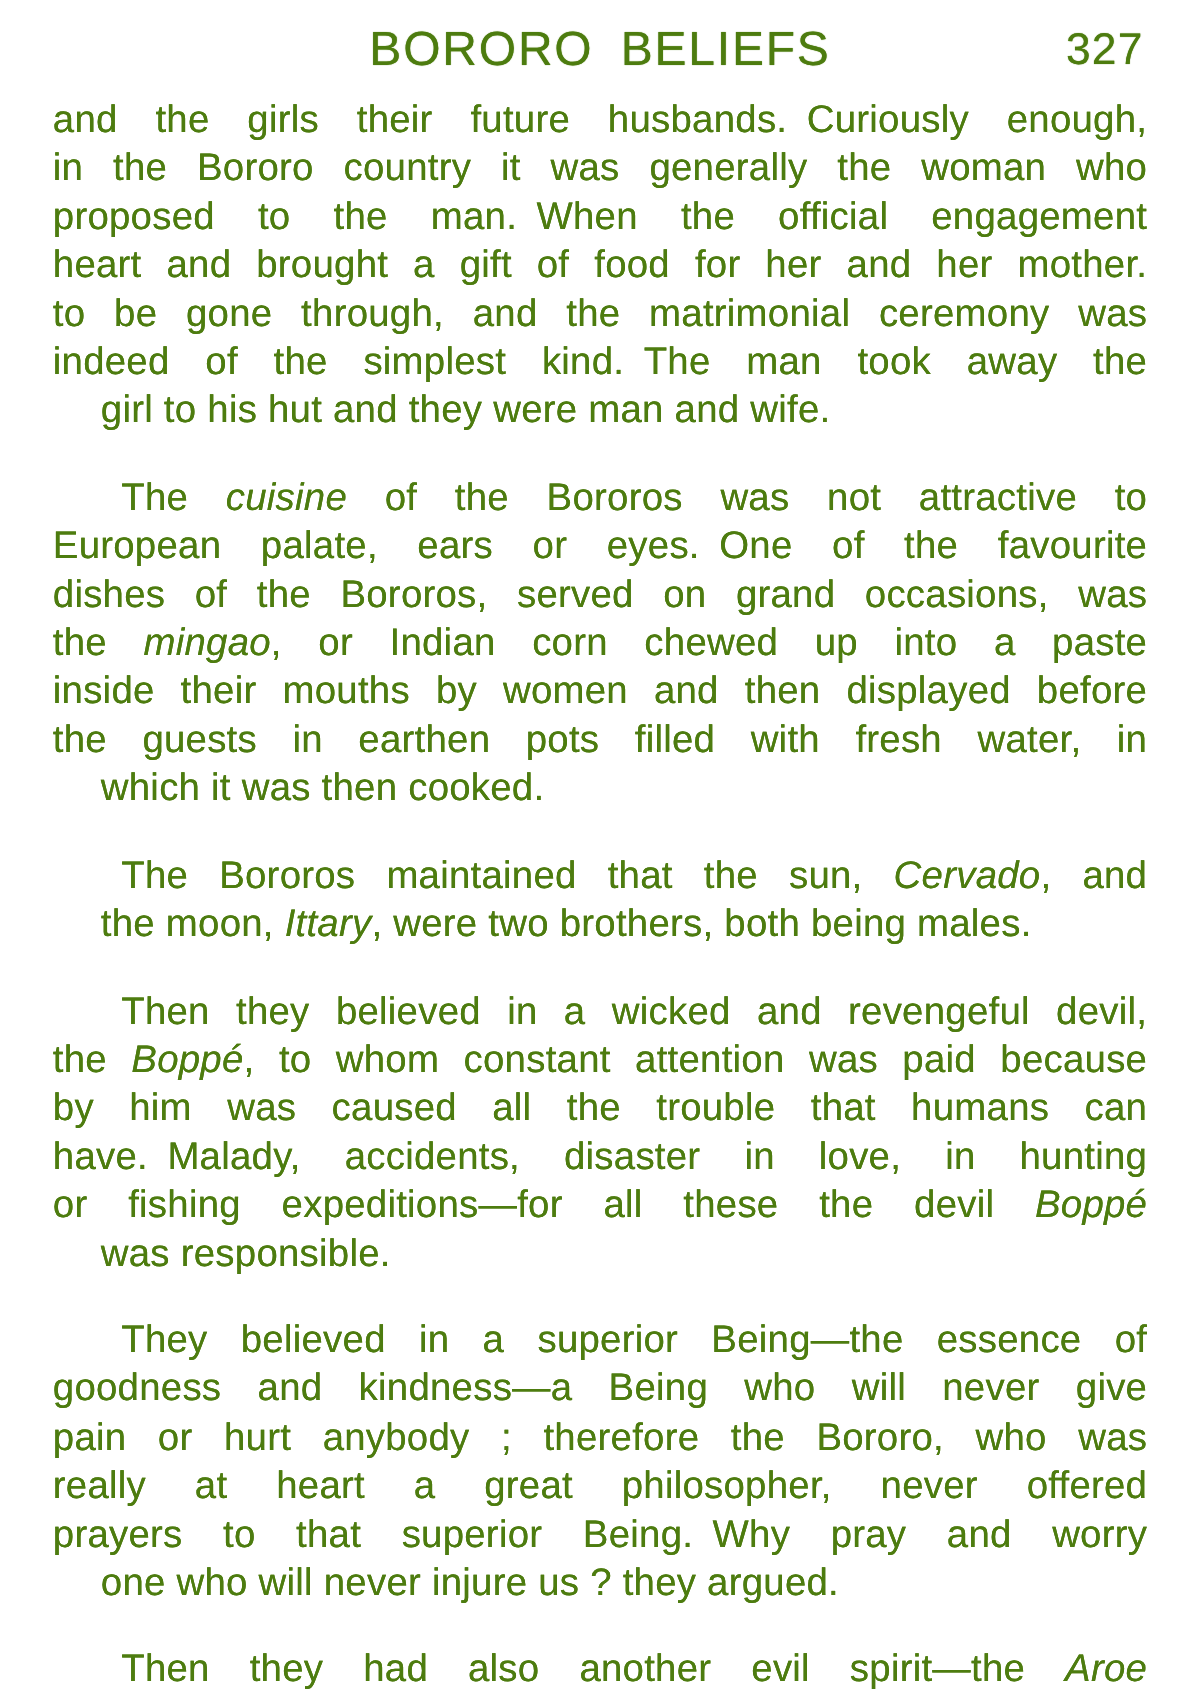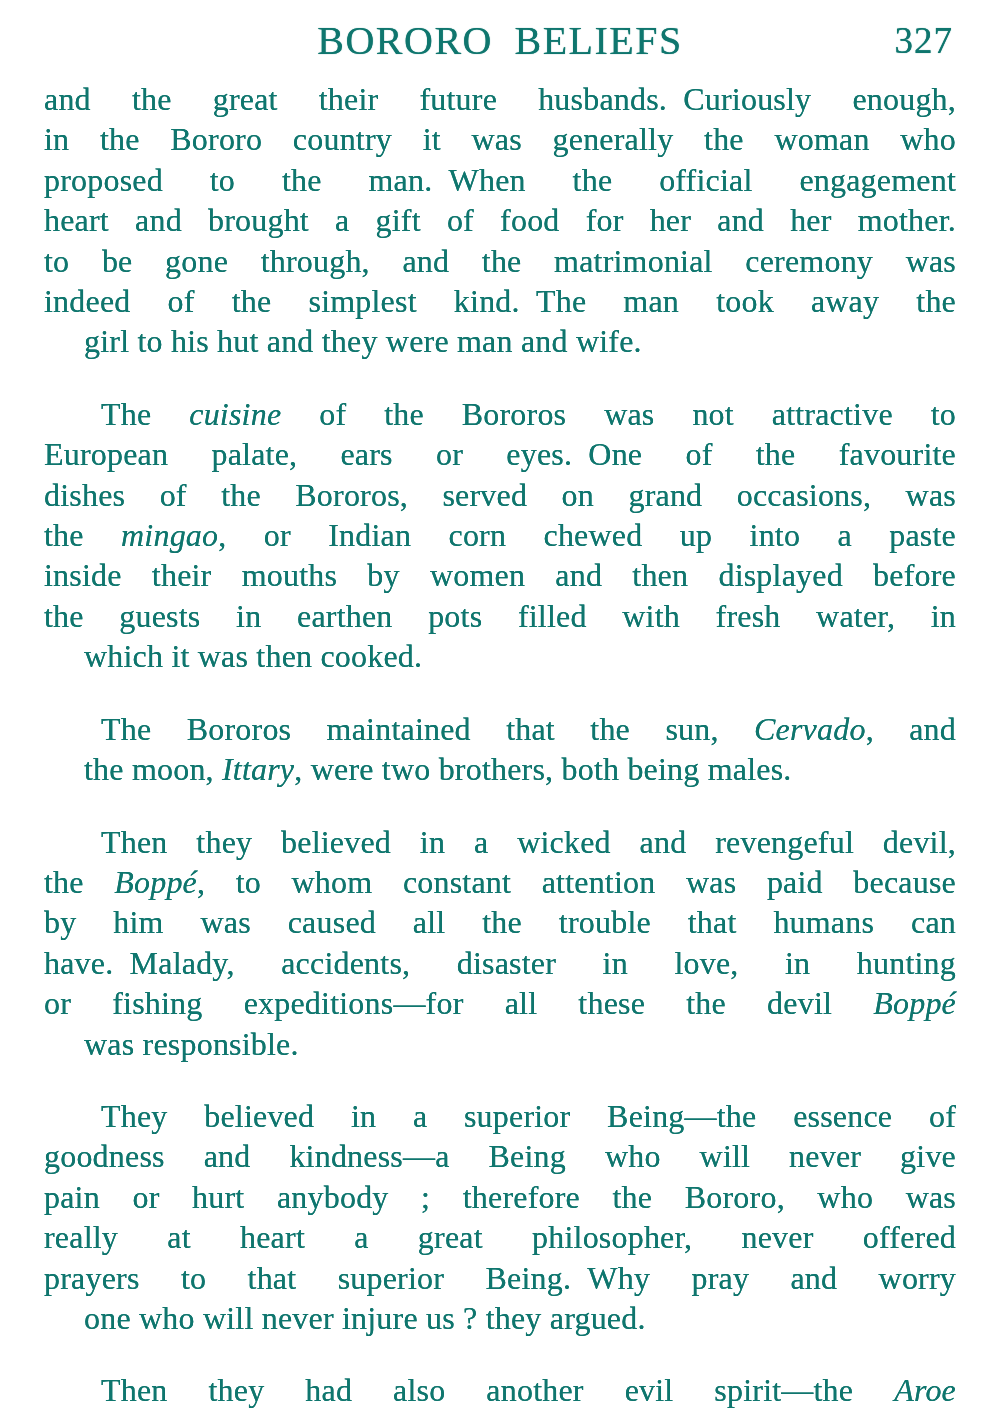--- a/index.html
+++ b/index.html
@@ -6,22 +6,22 @@
     margin: 0;
     padding: 0;
     background: #ffffff;
   }
   .page {
     position: relative;
     width: 1000px;
     height: 1408px;
     background: #ffffff;
     overflow: hidden;
-    font-family: Liberation Serif, serif;
-    color: #0f766e;
+    font-family: Liberation Sans, sans-serif;
+    color: #4d7c0f;
   }
   .header {
     position: absolute;
     top: 18px;
     left: 0;
     width: 100%;
     height: 46px;
   }
   .running-head {
     display: block;
@@ -64,21 +64,21 @@
 </head>
 <body>
 
 <div class="page">
   <div class="header">
     <span class="running-head">BORORO BELIEFS</span>
     <span class="page-number">327</span>
   </div>
   <div class="text-body" id="text-body">
       <div class="para">
-        <div class="line"><span>and the great their future husbands. Curiously enough,</span></div>
+        <div class="line"><span>and the girls their future husbands. Curiously enough,</span></div>
         <div class="line"><span>in the Bororo country it was generally the woman who</span></div>
         <div class="line"><span>proposed to the man. When the official engagement</span></div>
         <div class="line"><span>heart and brought a gift of food for her and her mother.</span></div>
         <div class="line"><span>to be gone through, and the matrimonial ceremony was</span></div>
         <div class="line"><span>indeed of the simplest kind. The man took away the</span></div>
         <div class="line last"><span>girl to his hut and they were man and wife.</span></div>
       </div>
       <div class="para">
         <div class="line indent"><span>The </span><em>cuisine</em><span> of the Bororos was not attractive to</span></div>
         <div class="line"><span>European palate, ears or eyes. One of the favourite</span></div>

